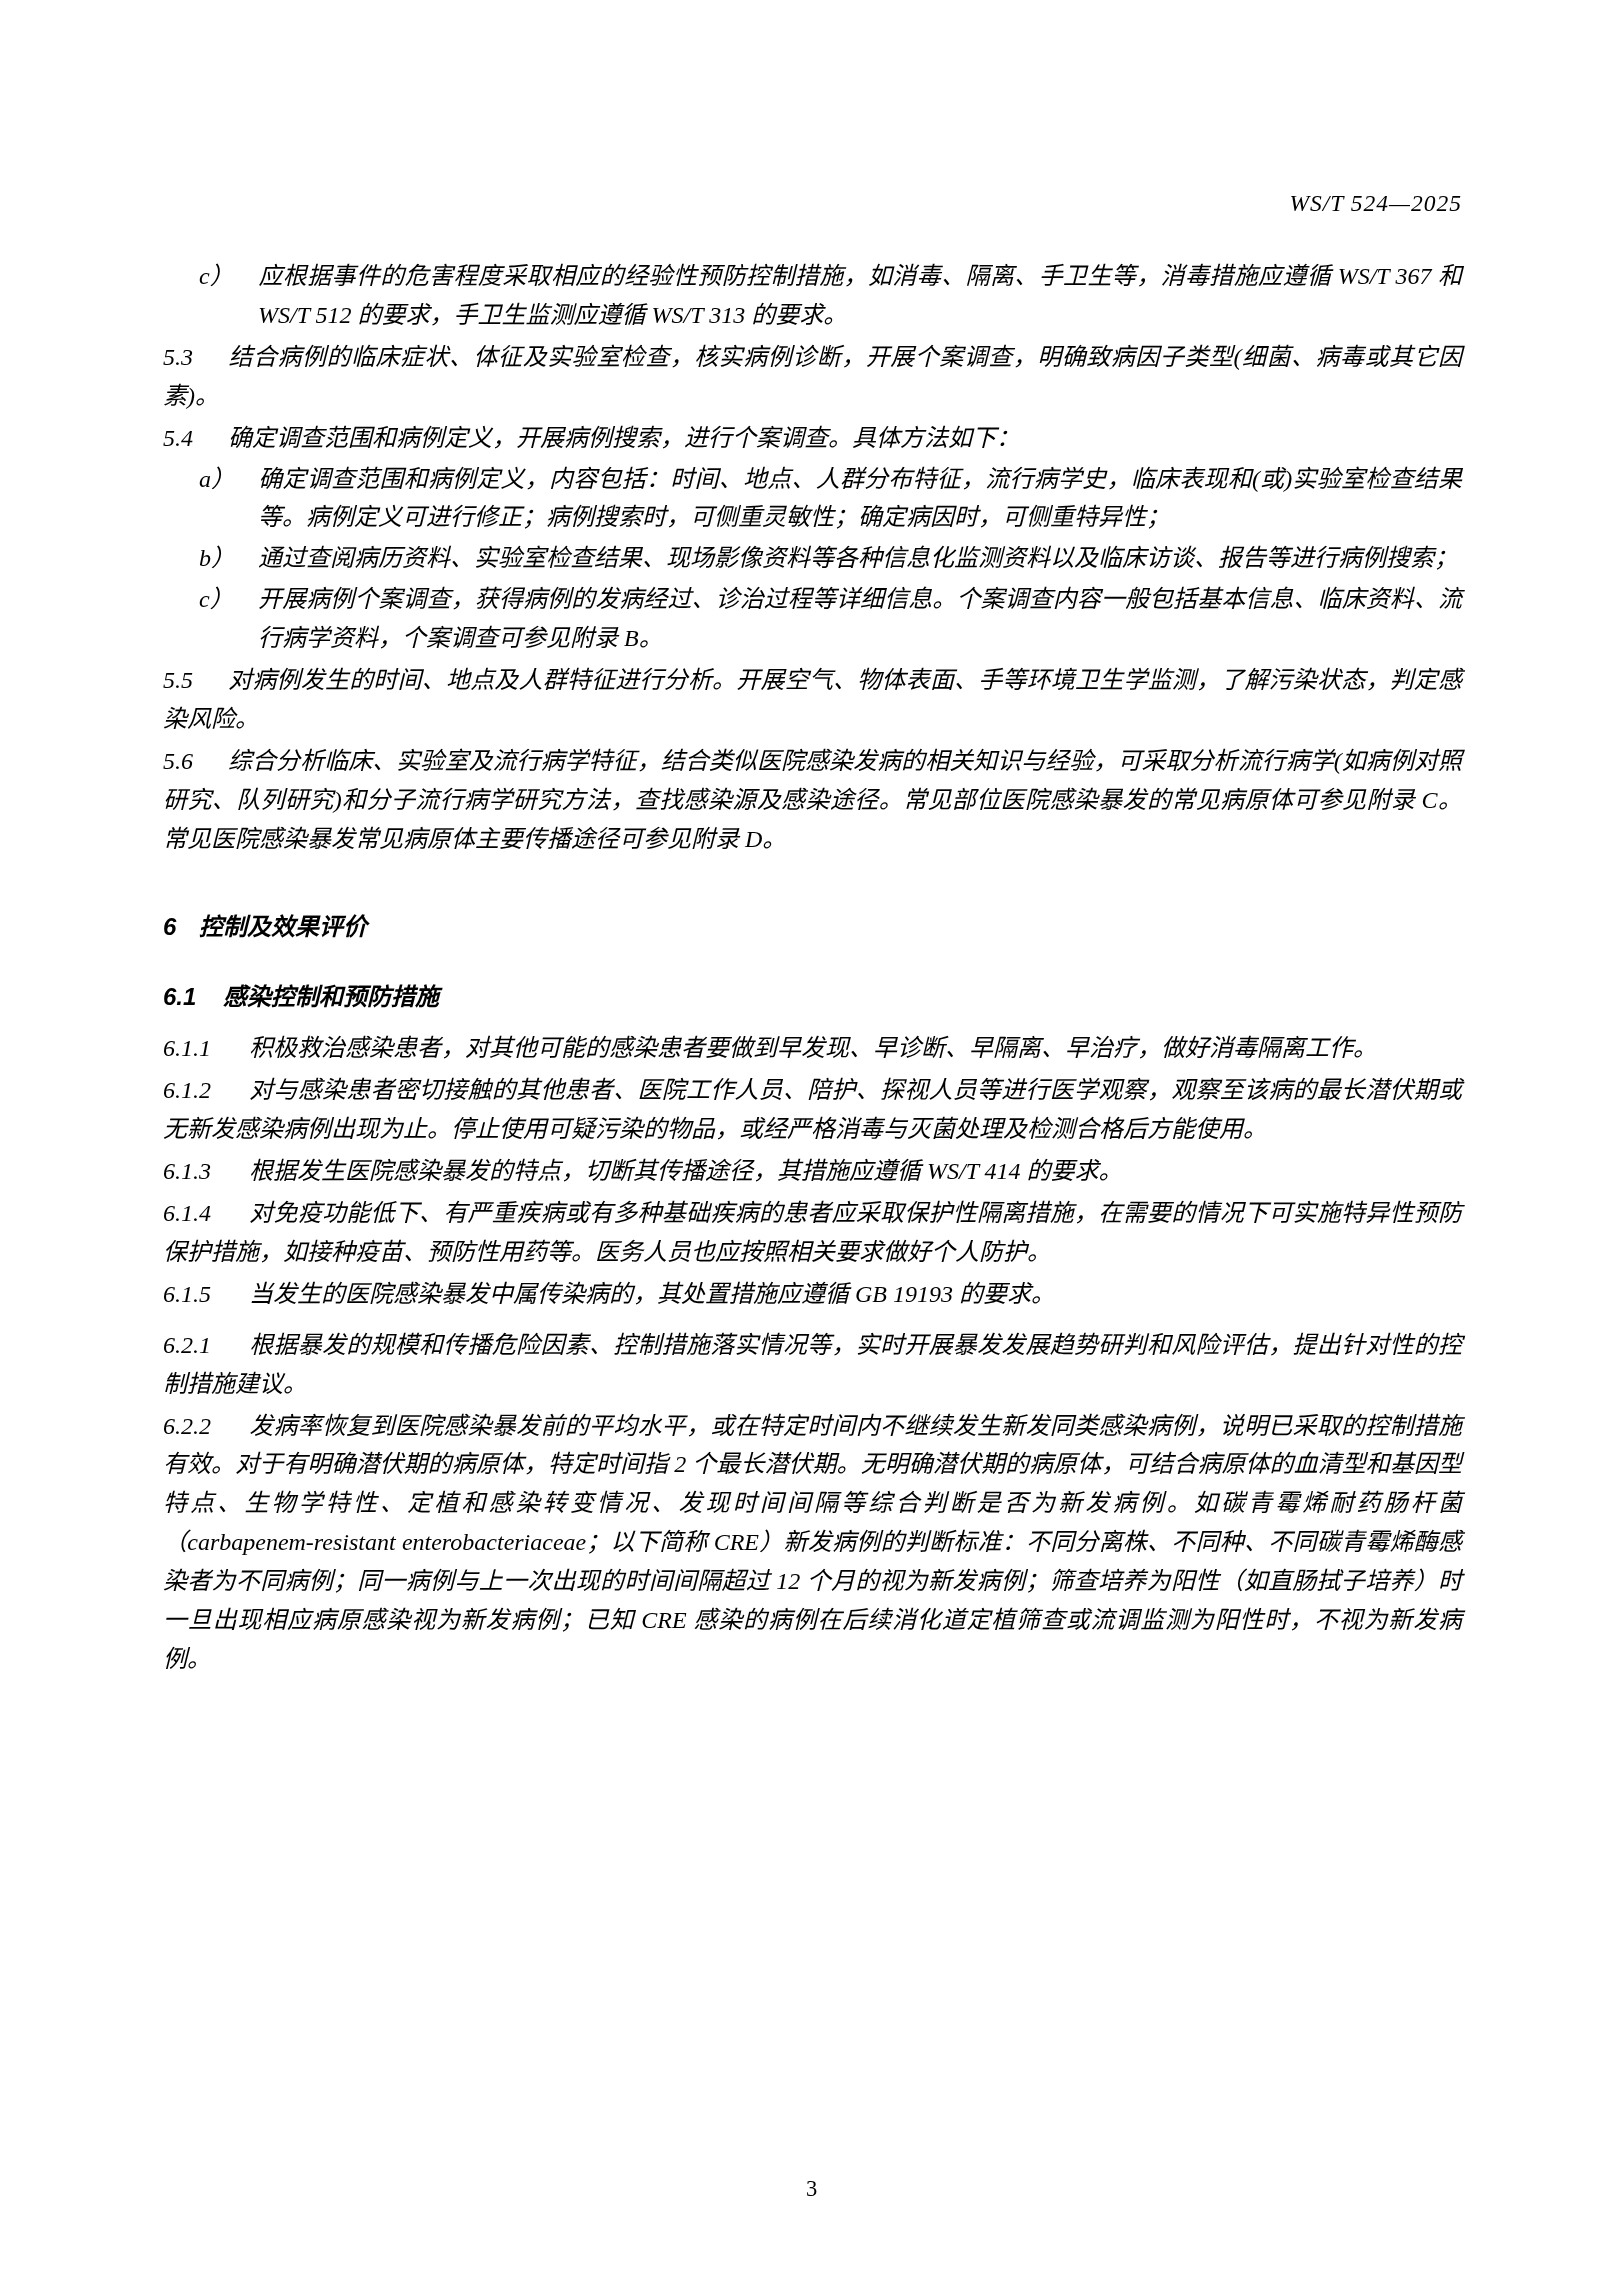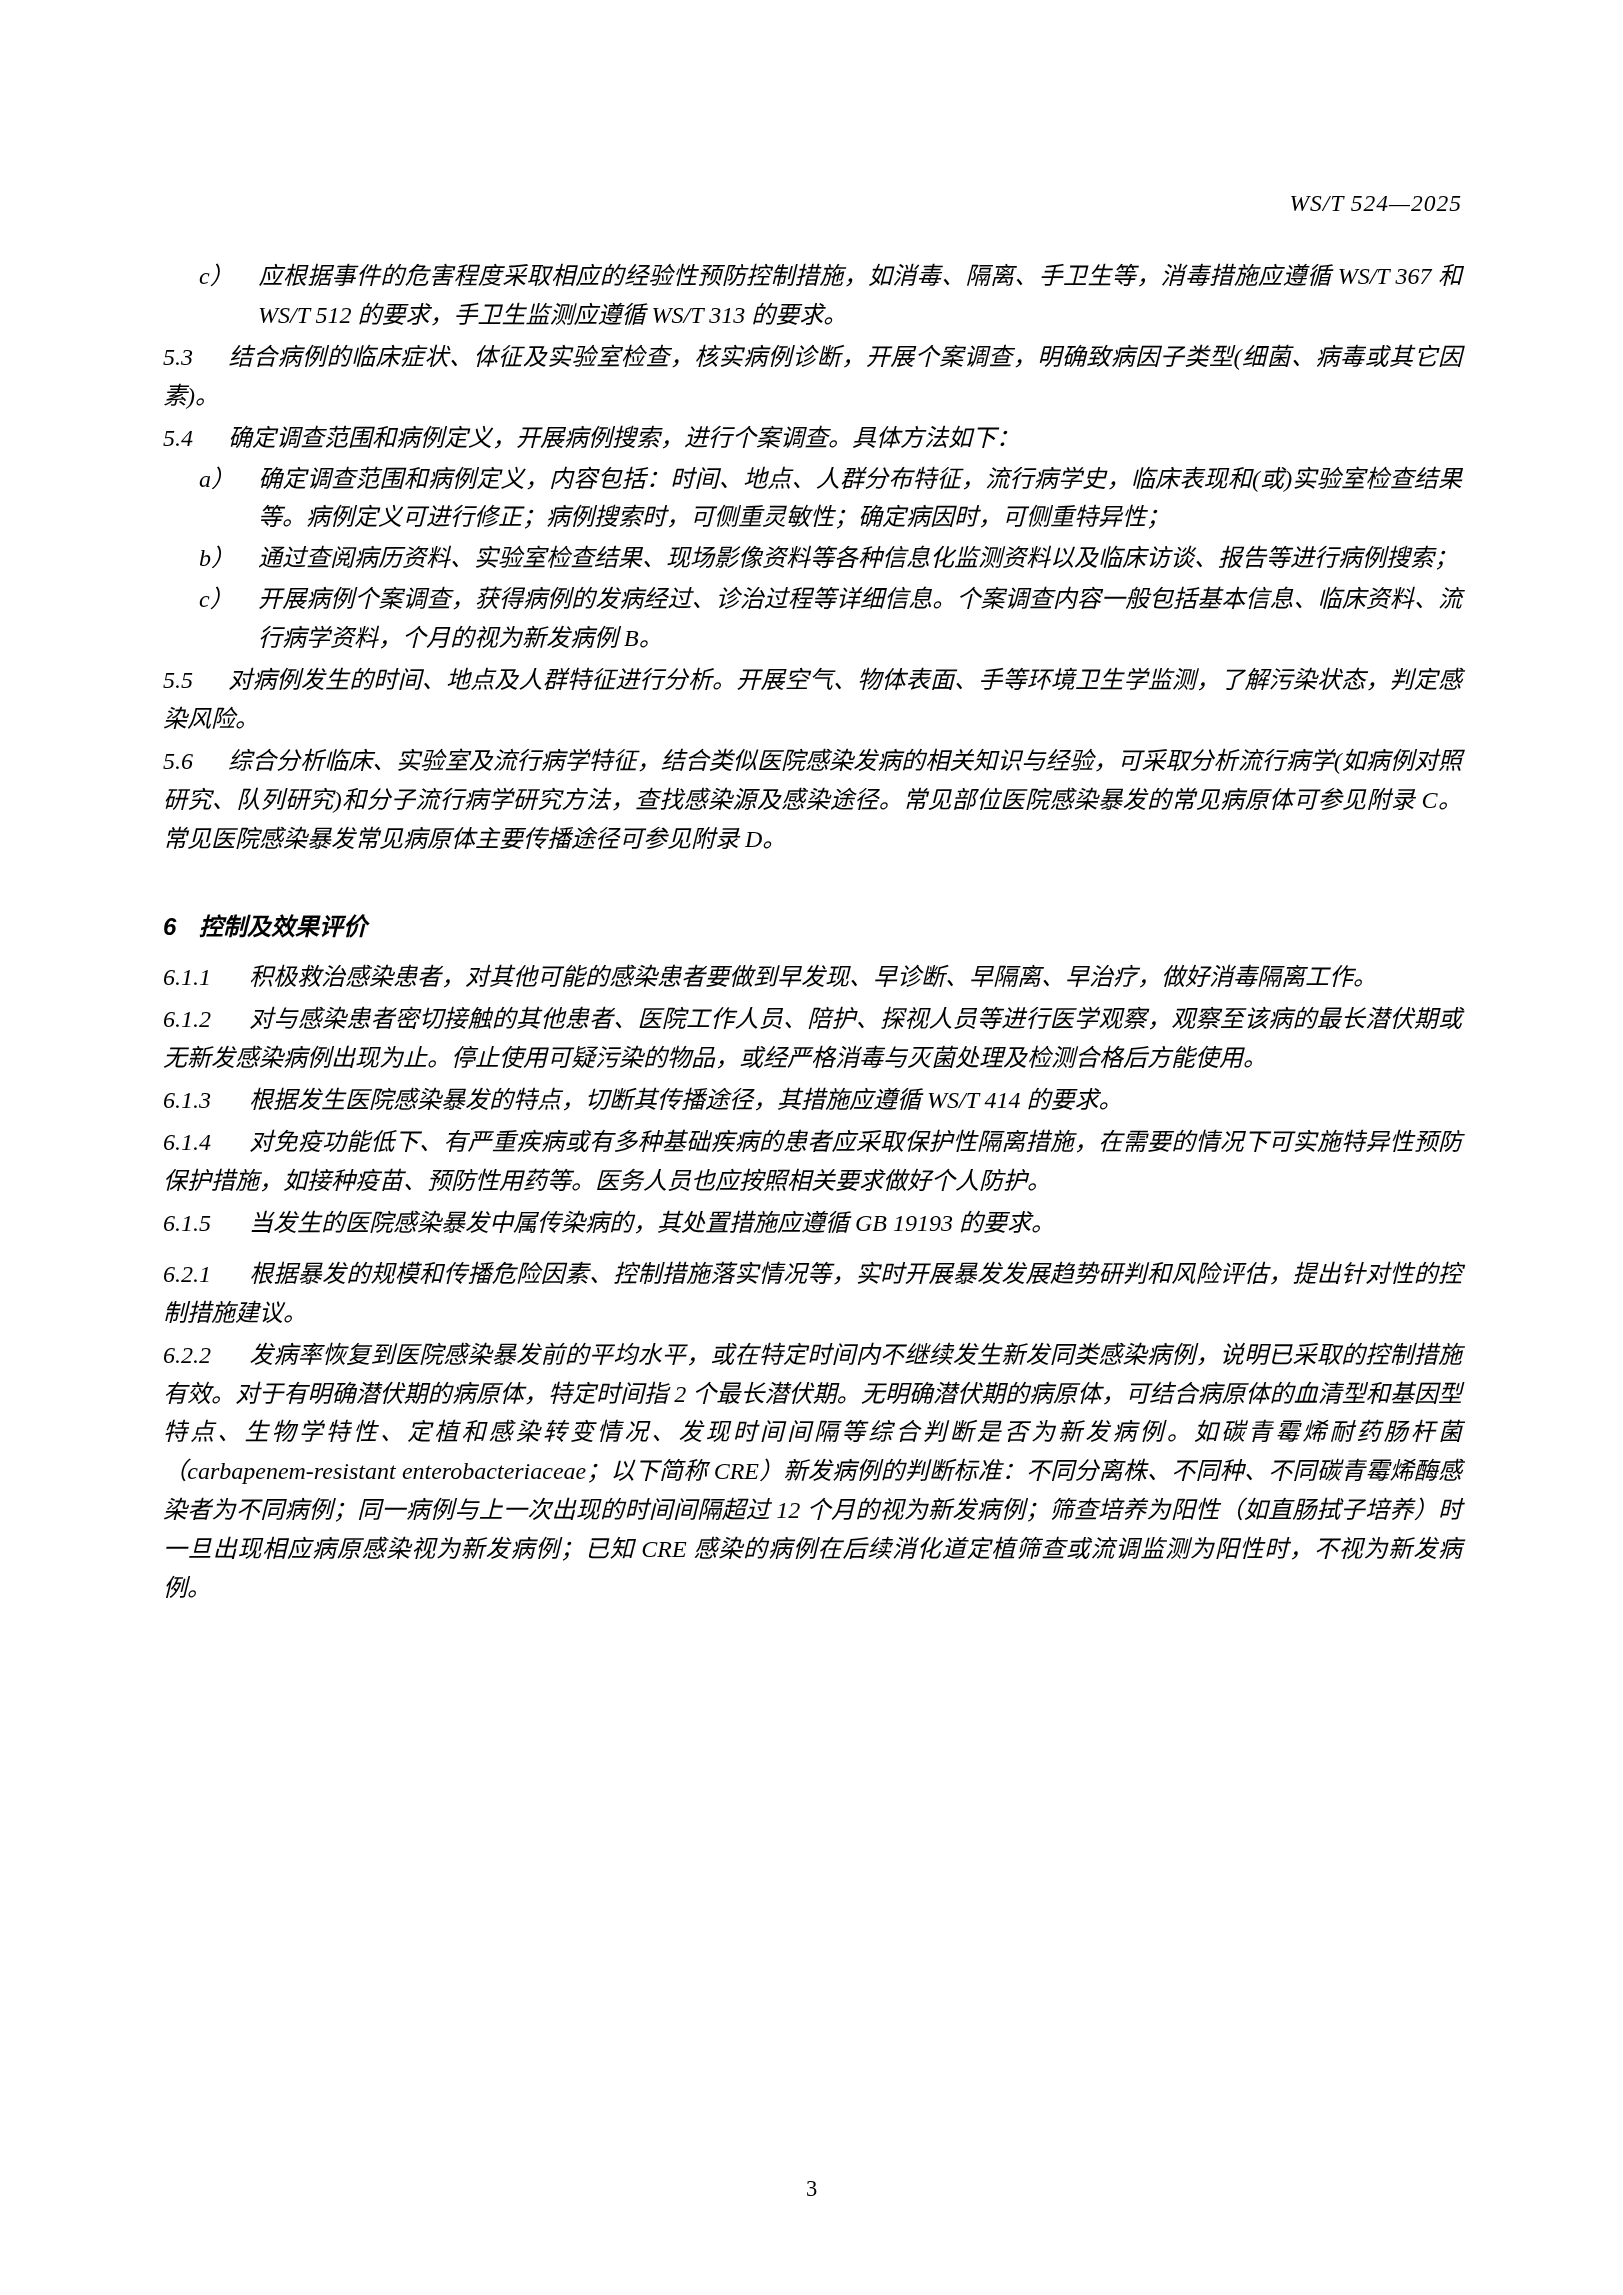--- a/index.html
+++ b/index.html
@@ -118,28 +118,29 @@
       <p class="lettered"><span class="mk">c）</span><span>应根据事件的危害程度采取相应的经验性预防控制措施，如消毒、隔离、手卫生等，消毒措施应遵循 WS/T 367 和 WS/T 512 的要求，手卫生监测应遵循 WS/T 313 的要求。</span></p>
 
       <p class="clause"><span class="lbl">5.3</span><span>结合病例的临床症状、体征及实验室检查，核实病例诊断，开展个案调查，明确致病因子类型(细菌、病毒或其它因素)。</span></p>
 
       <p class="clause"><span class="lbl">5.4</span><span>确定调查范围和病例定义，开展病例搜索，进行个案调查。具体方法如下：</span></p>
 
       <p class="lettered"><span class="mk">a）</span><span>确定调查范围和病例定义，内容包括：时间、地点、人群分布特征，流行病学史，临床表现和(或)实验室检查结果等。病例定义可进行修正；病例搜索时，可侧重灵敏性；确定病因时，可侧重特异性；</span></p>
 
       <p class="lettered"><span class="mk">b）</span><span>通过查阅病历资料、实验室检查结果、现场影像资料等各种信息化监测资料以及临床访谈、报告等进行病例搜索；</span></p>
 
-      <p class="lettered"><span class="mk">c）</span><span>开展病例个案调查，获得病例的发病经过、诊治过程等详细信息。个案调查内容一般包括基本信息、临床资料、流行病学资料，个月的视为新发病例 B。</span></p>
+      <p class="lettered"><span class="mk">c）</span><span>开展病例个案调查，获得病例的发病经过、诊治过程等详细信息。个案调查内容一般包括基本信息、临床资料、流行病学资料，个案调查可参见附录 B。</span></p>
 
       <p class="clause"><span class="lbl">5.5</span><span>对病例发生的时间、地点及人群特征进行分析。开展空气、物体表面、手等环境卫生学监测，了解污染状态，判定感染风险。</span></p>
 
       <p class="clause"><span class="lbl">5.6</span><span>综合分析临床、实验室及流行病学特征，结合类似医院感染发病的相关知识与经验，可采取分析流行病学(如病例对照研究、队列研究)和分子流行病学研究方法，查找感染源及感染途径。常见部位医院感染暴发的常见病原体可参见附录 C。常见医院感染暴发常见病原体主要传播途径可参见附录 D。</span></p>
 
       <p class="sec-head"><span class="num">6</span><span>控制及效果评价</span></p>
 
+      <p class="sub-head"><span class="num">6.1</span><span>感染控制和预防措施</span></p>
 
       <p class="clause wide gap-top"><span class="lbl">6.1.1</span><span>积极救治感染患者，对其他可能的感染患者要做到早发现、早诊断、早隔离、早治疗，做好消毒隔离工作。</span></p>
 
       <p class="clause wide"><span class="lbl">6.1.2</span><span>对与感染患者密切接触的其他患者、医院工作人员、陪护、探视人员等进行医学观察，观察至该病的最长潜伏期或无新发感染病例出现为止。停止使用可疑污染的物品，或经严格消毒与灭菌处理及检测合格后方能使用。</span></p>
 
       <p class="clause wide"><span class="lbl">6.1.3</span><span>根据发生医院感染暴发的特点，切断其传播途径，其措施应遵循 WS/T 414 的要求。</span></p>
 
       <p class="clause wide"><span class="lbl">6.1.4</span><span>对免疫功能低下、有严重疾病或有多种基础疾病的患者应采取保护性隔离措施，在需要的情况下可实施特异性预防保护措施，如接种疫苗、预防性用药等。医务人员也应按照相关要求做好个人防护。</span></p>
 
       <p class="clause wide"><span class="lbl">6.1.5</span><span>当发生的医院感染暴发中属传染病的，其处置措施应遵循 GB 19193 的要求。</span></p>

